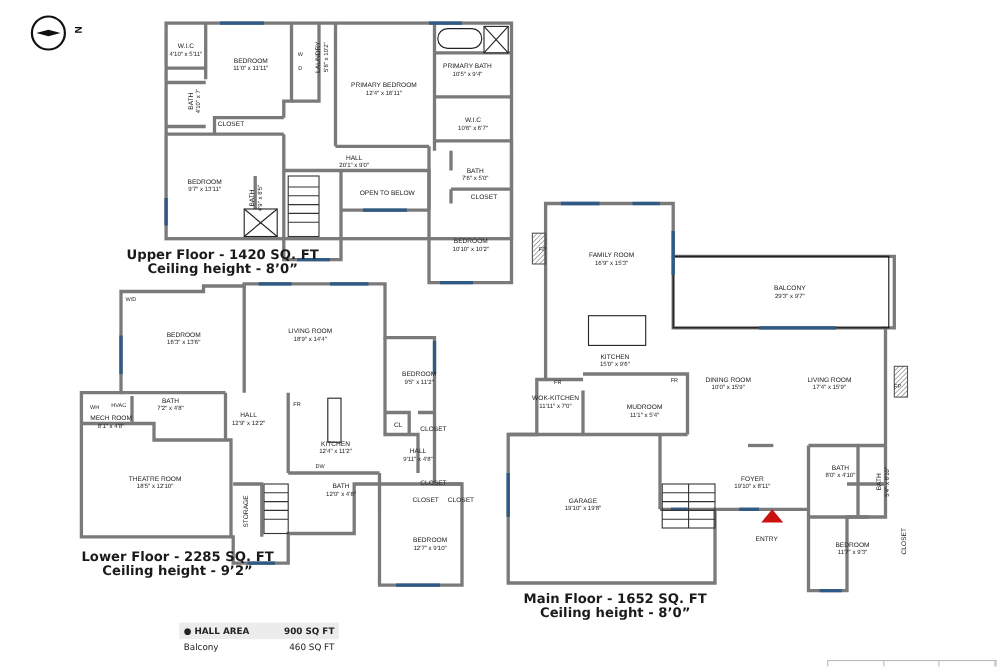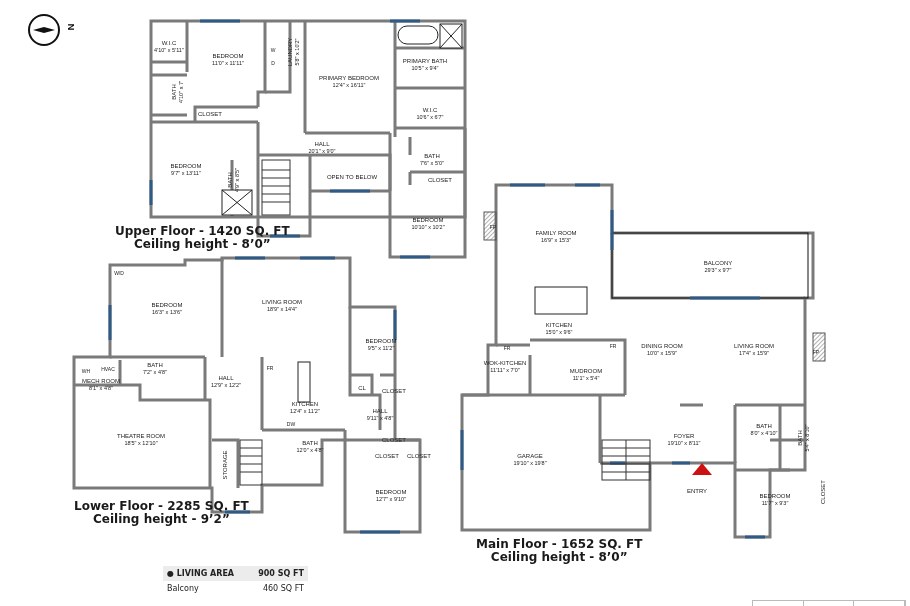--- a/index.html
+++ b/index.html
@@ -177,21 +177,21 @@
 <div class="entry-label" style="left:697px;top:491px">ENTRY</div>
 <div class="floor-title" style="left:476px;top:538px">
     <div>Main Floor - 1652 SQ. FT</div>
     <div>Ceiling height - 8’0”</div>
   </div>
 
 <div class="area-table" style="left:12px;width:150px">
 </div>
 <div class="area-table" style="left:163px;width:145px">
   <div class="hdr">
-      <span>● <span>LIVING AREA</span></span>
+      <span>● <span>HALL AREA</span></span>
       <span>900 SQ FT</span>
     </div>
   <div class="row">
       <span>Balcony</span>
       <span>460 SQ FT</span>
     </div>
 </div>
 <div class="corner-box">
     <div></div>
     <div></div>

